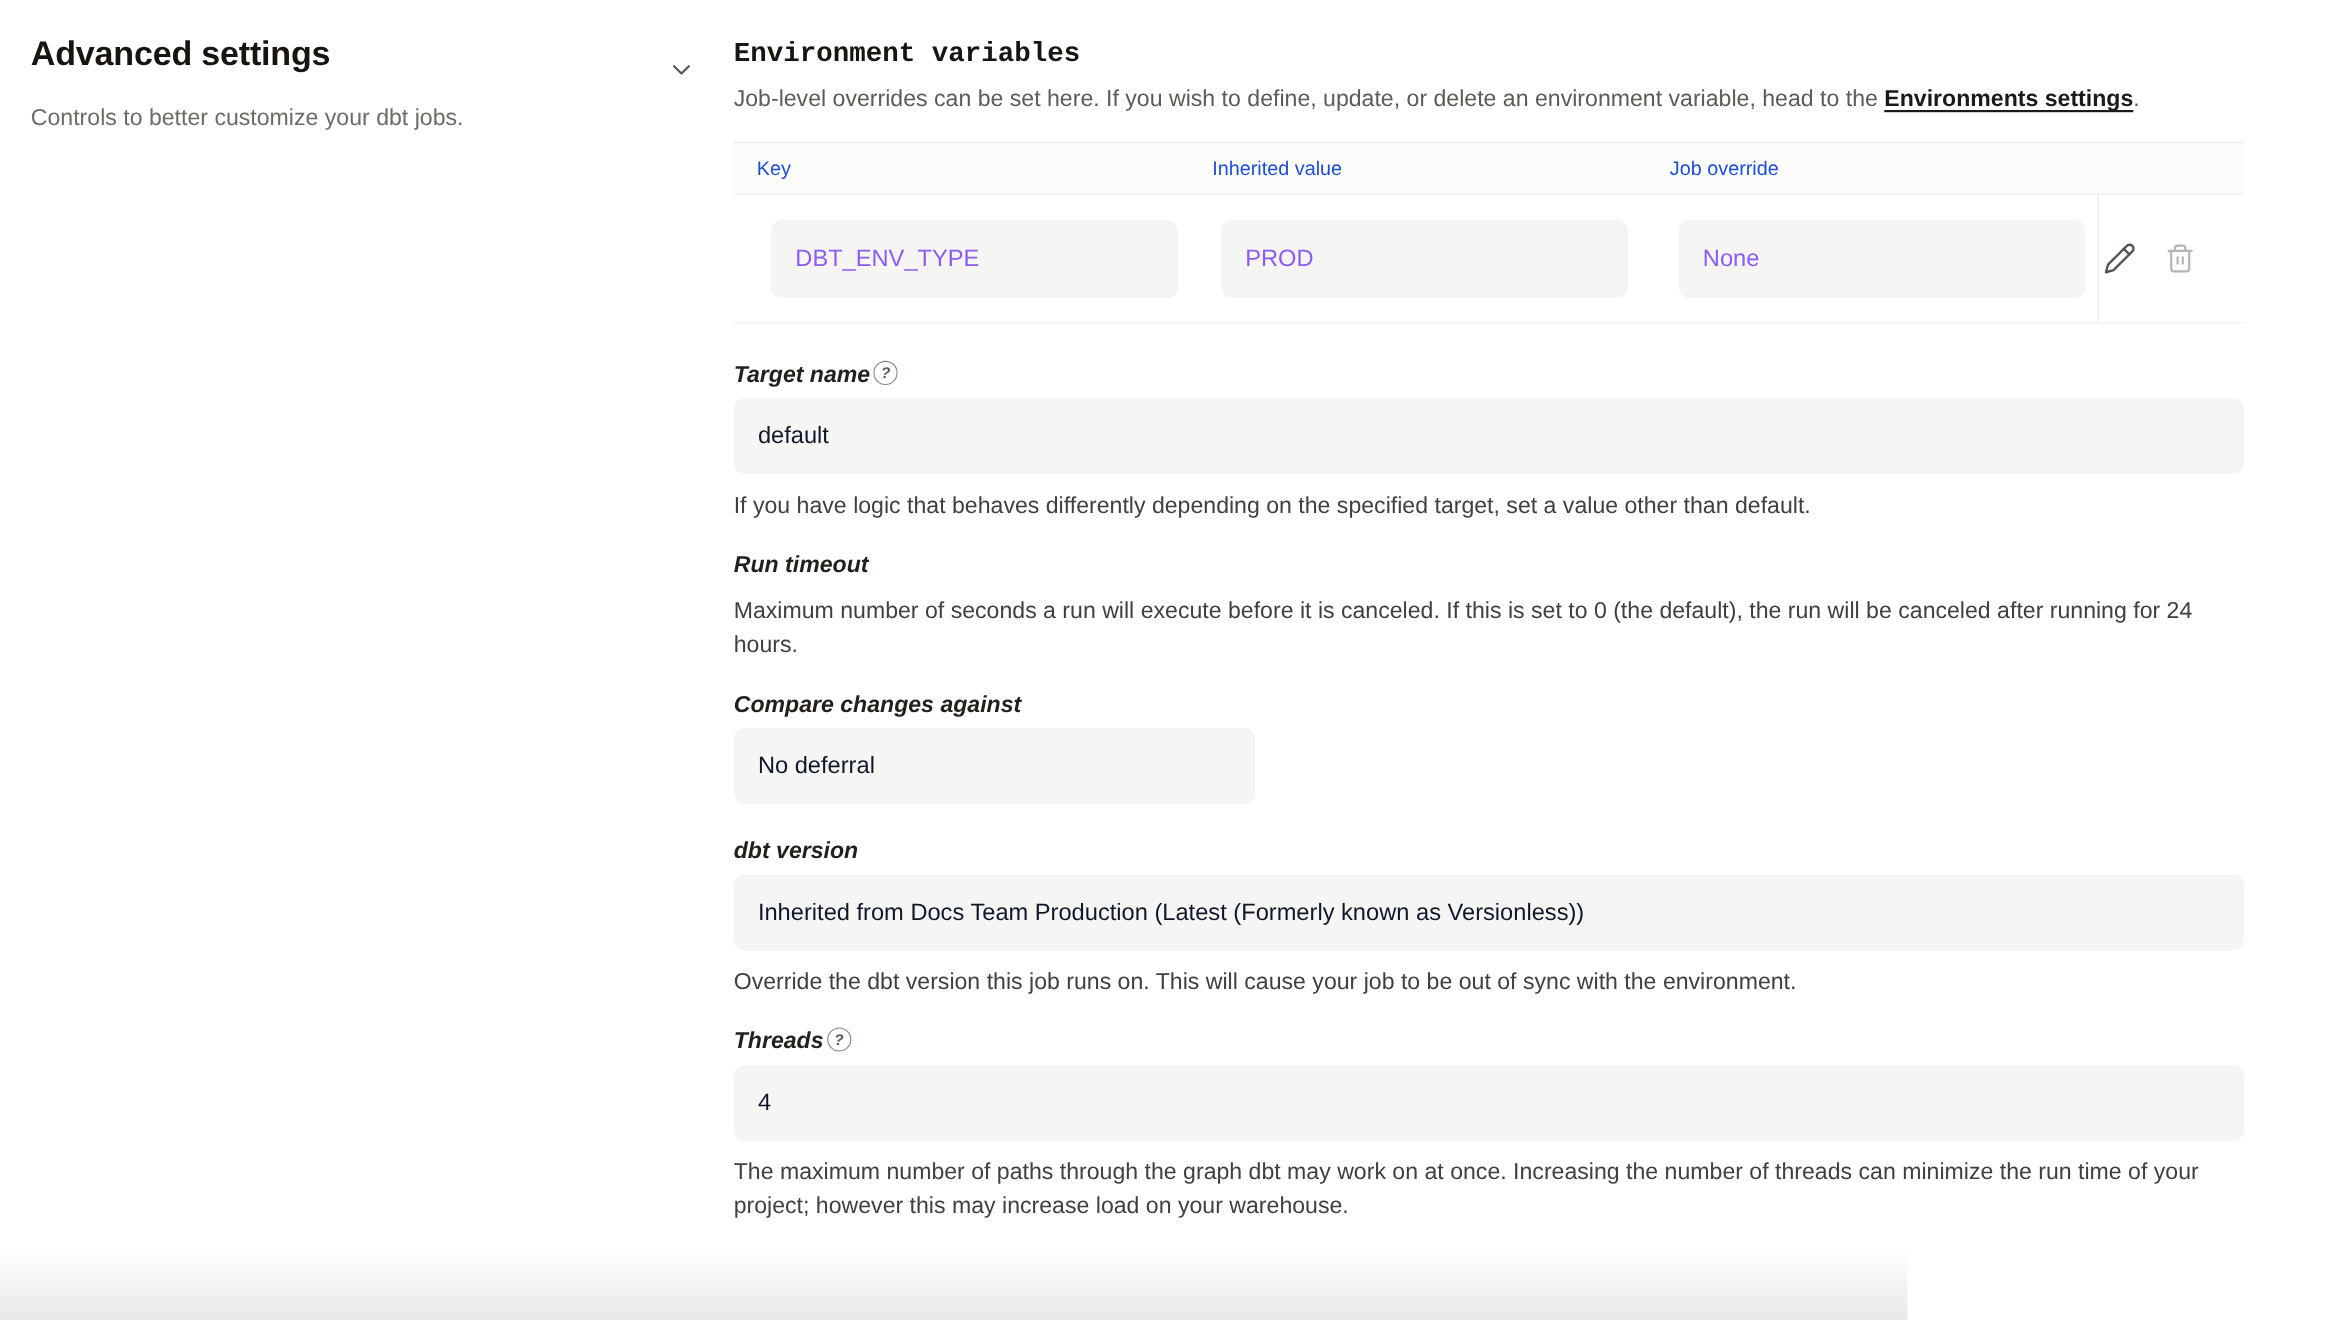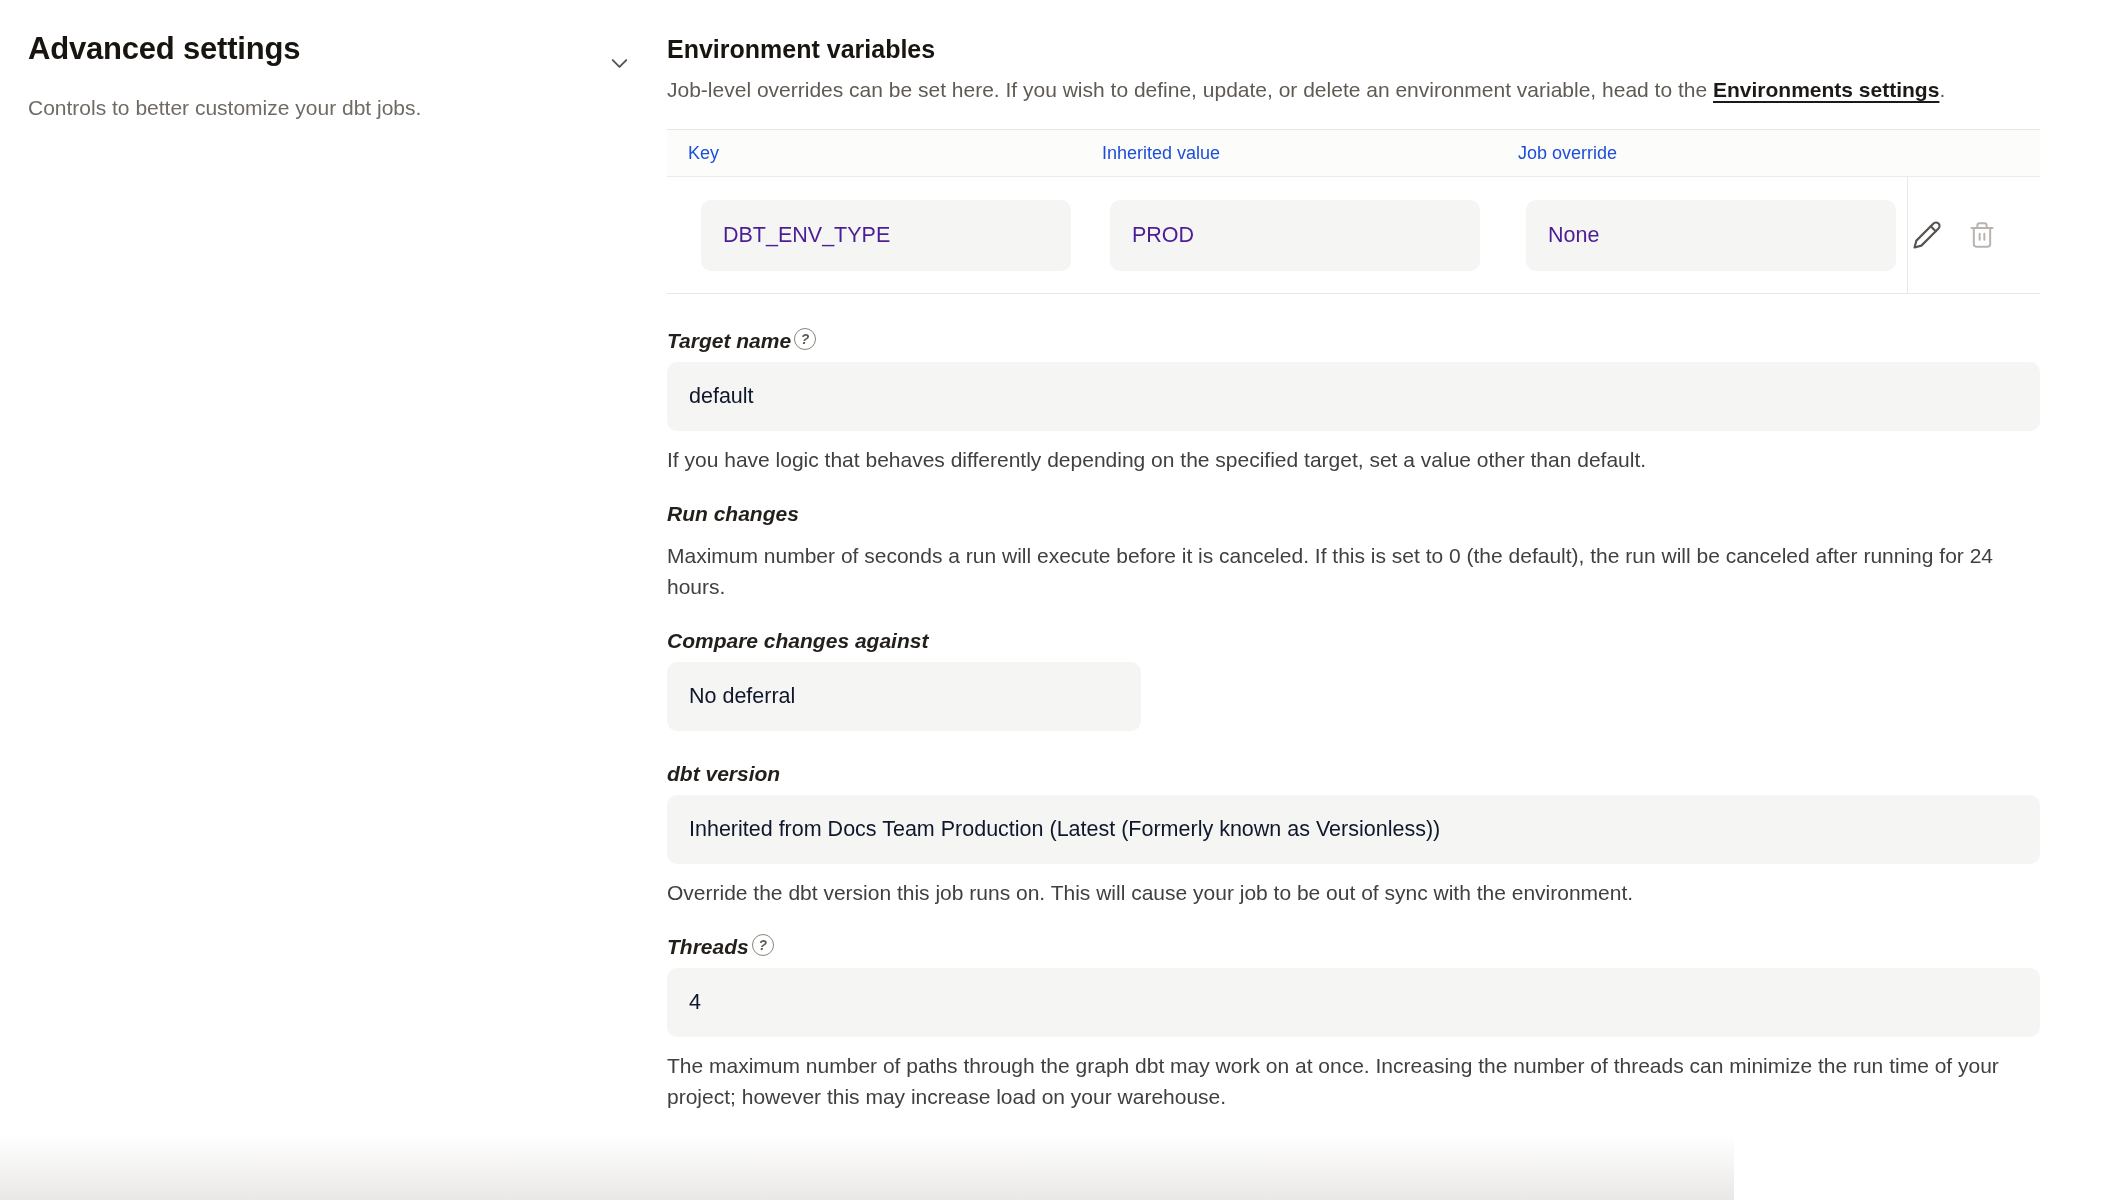--- a/index.html
+++ b/index.html
@@ -14,33 +14,33 @@
 
   
   .left-panel { width: 645px; flex-shrink: 0; padding: 30px 6px 0 28px; }
   .left-header { display: flex; justify-content: space-between; align-items: flex-start; }
   .left-title { font-size: 31px; font-weight: 700; letter-spacing: -0.2px; color: #18140f; line-height: 38px; }
   .left-subtitle { margin-top: 11px; font-size: 21px; color: #6f6a64; line-height: 28px; }
   .collapse-btn { background: none; border: none; cursor: pointer; padding: 6px; margin-top: 14px; display: flex; }
 
   
   .right-panel { flex: 1; padding: 28px 14px 0 22px; }
-  .section-heading { font-size: 25px; font-weight: 700; color: #18140f; line-height: 34px; margin-top: 4px; }
+  .section-heading { font-size: 25px; font-weight: 700; color: #18140f; line-height: 34px; margin-top: 4px; font-family: Liberation Mono, monospace; }
   .section-desc { font-size: 21px; color: #5f5a54; line-height: 31px; margin-top: 8px; margin-bottom: 24px; }
   .env-link { color: #1c1917; font-weight: 700; text-decoration: underline; text-underline-offset: 4px; cursor: pointer; }
 
   
   .env-table { border-top: 1px solid #e9e7e4; border-bottom: 1px solid #e9e7e4; margin-bottom: 34px; }
   .env-thead { display: flex; align-items: center; height: 47px; background: #fcfcfb; border-bottom: 1px solid #edebe8; font-size: 18px; color: #1d4ed8; }
   .env-row { display: flex; align-items: stretch; height: 116px; background: #ffffff; }
   .col-key { width: 421px; padding-left: 21px; }
   .col-inherited { width: 414px; padding-left: 14px; }
   .col-override { width: 405px; padding-left: 16px; }
   .cell { display: flex; align-items: center; }
-  .pill { width: 370px; height: 71px; background: #f5f5f4; border-radius: 10px; display: flex; align-items: center; padding-left: 22px; font-size: 21.5px; color: #4c1d95; }
+  .pill { width: 370px; height: 71px; background: #f5f5f4; border-radius: 10px; display: flex; align-items: center; padding-left: 22px; font-size: 21.5px; color: #8b5cf6; }
   .col-key .pill { margin-left: 13px; }
   .col-inherited .pill, .col-override .pill { margin-left: 8px; }
   .row-actions { flex: 1; border-left: 1px solid #e9e7e4; display: flex; align-items: center; justify-content: flex-end; gap: 18px; padding-right: 40px; }
   .icon-btn { background: none; border: none; cursor: pointer; display: flex; padding: 4px; }
 
   
   .field { margin-bottom: 26px; }
   .field-label { display: flex; align-items: flex-start; gap: 3px; font-size: 21px; font-weight: 700; color: #231f1b; line-height: 26px; margin-bottom: 8px; font-style: italic; }
   .help-circle { width: 22px; height: 22px; border: 1.6px solid #8a847d; border-radius: 50%; color: #5f5a54; font-size: 14px; font-weight: 700; display: inline-flex; align-items: center; justify-content: center; cursor: pointer; line-height: 1; }
   .text-input { height: 69px; width: 100%; background: #f5f5f4; border: none; outline: none; border-radius: 10px; font-family: "Liberation Sans", sans-serif; font-size: 21.5px; color: #0f172a; padding: 0 22px; display: block; }
@@ -121,21 +121,21 @@
       <div class="field-label">
         <span>Target name</span>
         <span class="help-circle">?</span>
       </div>
       <input class="text-input" type="text" value="default" style="">
       <p class="field-help">If you have logic that behaves differently depending on the specified target, set a value other than default.</p>
     </div>
 
     <div class="field">
       <div class="field-label">
-        <span>Run changes</span>
+        <span>Run timeout</span>
       </div>
       <p class="field-help">Maximum number of seconds a run will execute before it is canceled. If this is set to 0 (the default), the run will be canceled after running for 24 hours.</p>
     </div>
 
     <div class="field gap-lg">
       <div class="field-label">
         <span>Compare changes against</span>
       </div>
       <input class="text-input narrow" type="text" value="No deferral" style="">
     </div>

